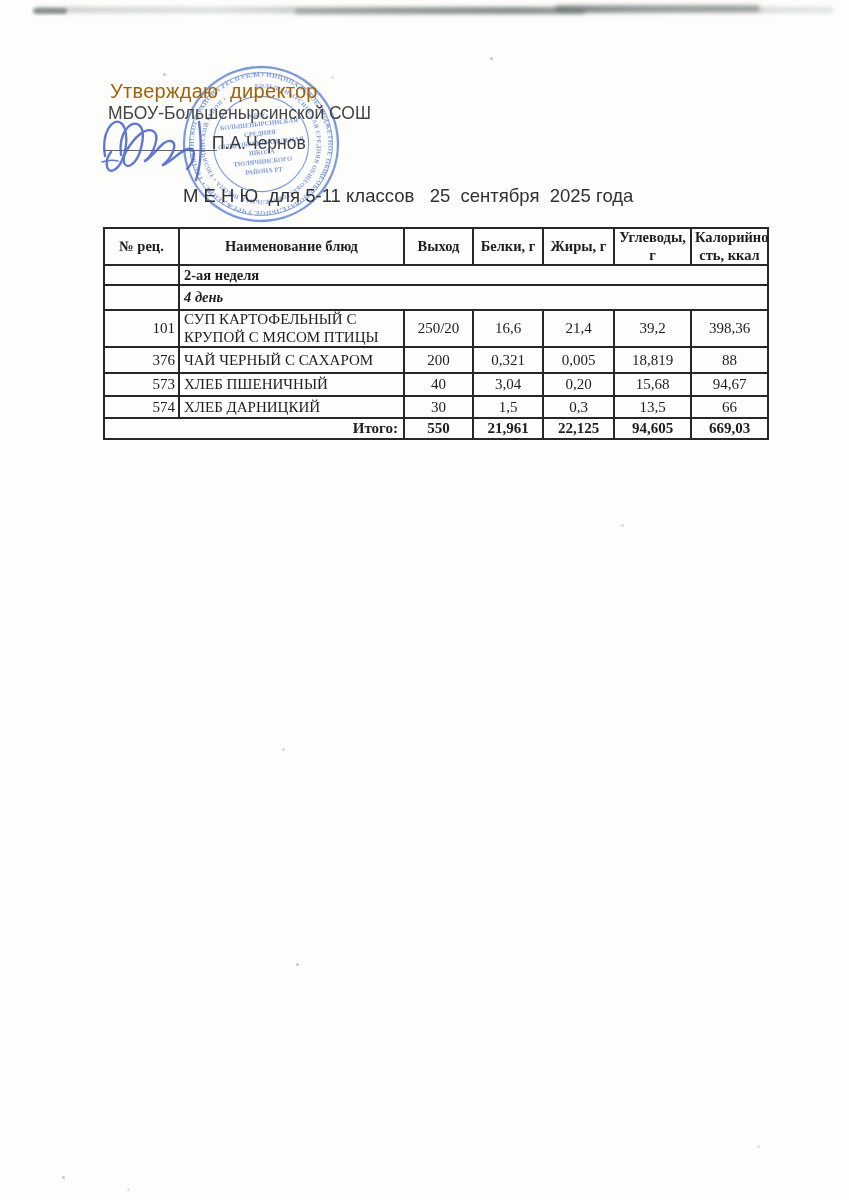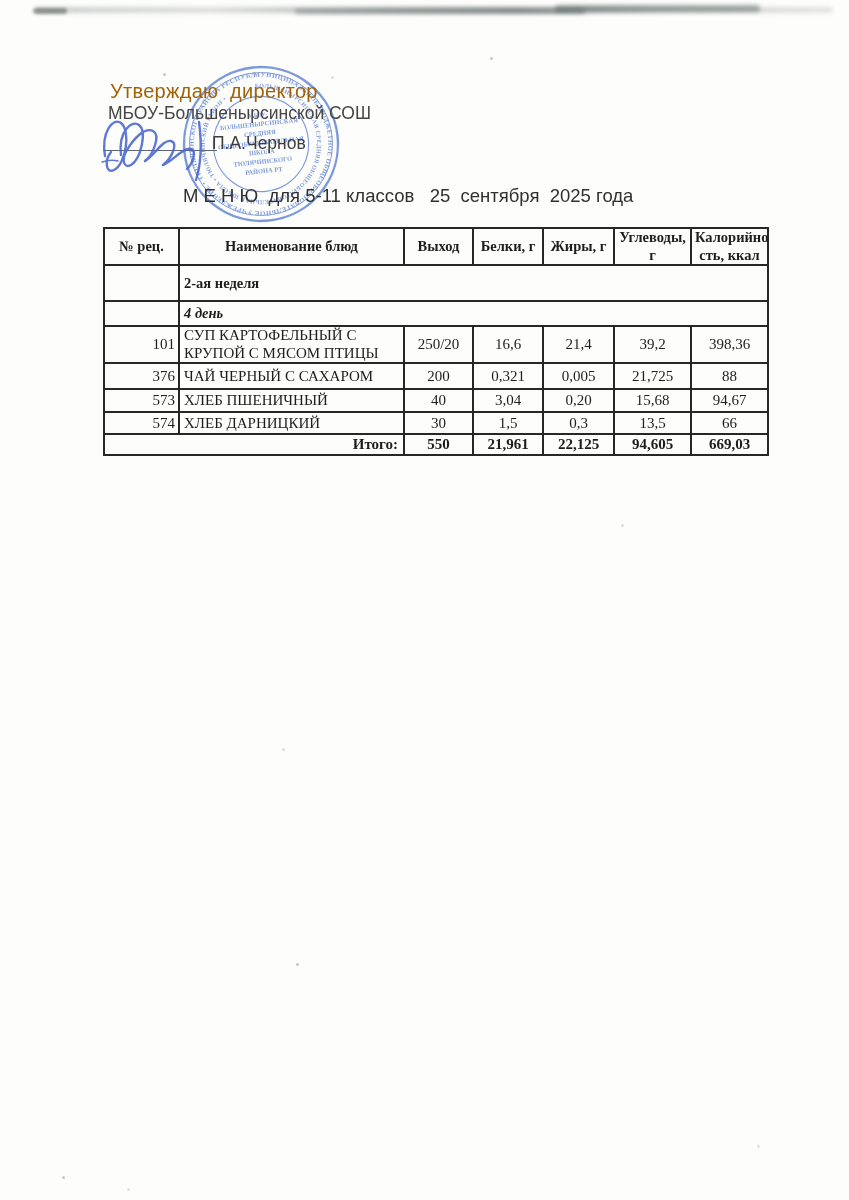--- a/index.html
+++ b/index.html
@@ -138,21 +138,21 @@
           <th>Выход</th>
           <th>Белки, г</th>
           <th>Жиры, г</th>
           <th>Углеводы,
 г</th>
           <th>Калорийно
 сть, ккал</th>
         </tr>
       </thead>
     <tbody>
-        <tr class="row-section" style="height: 36px;">
+        <tr class="row-section" style="height: 20px;">
           <td class="cell-num"></td>
           <td class="cell-label" colspan="6">2-ая неделя</td>
         </tr>
         <tr class="row-section" style="height: 25px; font-style: italic;">
           <td class="cell-num"></td>
           <td class="cell-label" colspan="6">4 день</td>
         </tr>
         <tr class="row-dish" style="height: 36px;">
           <td class="cell-num">101</td>
           <td class="cell-name">СУП КАРТОФЕЛЬНЫЙ С КРУПОЙ С МЯСОМ ПТИЦЫ</td>
@@ -161,21 +161,21 @@
           <td class="cell-val">21,4</td>
           <td class="cell-val">39,2</td>
           <td class="cell-val">398,36</td>
         </tr>
         <tr class="row-dish" style="height: 26px;">
           <td class="cell-num">376</td>
           <td class="cell-name">ЧАЙ ЧЕРНЫЙ С САХАРОМ</td>
           <td class="cell-val">200</td>
           <td class="cell-val">0,321</td>
           <td class="cell-val">0,005</td>
-          <td class="cell-val">21,725</td>
+          <td class="cell-val">18,819</td>
           <td class="cell-val">88</td>
         </tr>
         <tr class="row-dish" style="height: 23px;">
           <td class="cell-num">573</td>
           <td class="cell-name">ХЛЕБ ПШЕНИЧНЫЙ</td>
           <td class="cell-val">40</td>
           <td class="cell-val">3,04</td>
           <td class="cell-val">0,20</td>
           <td class="cell-val">15,68</td>
           <td class="cell-val">94,67</td>

